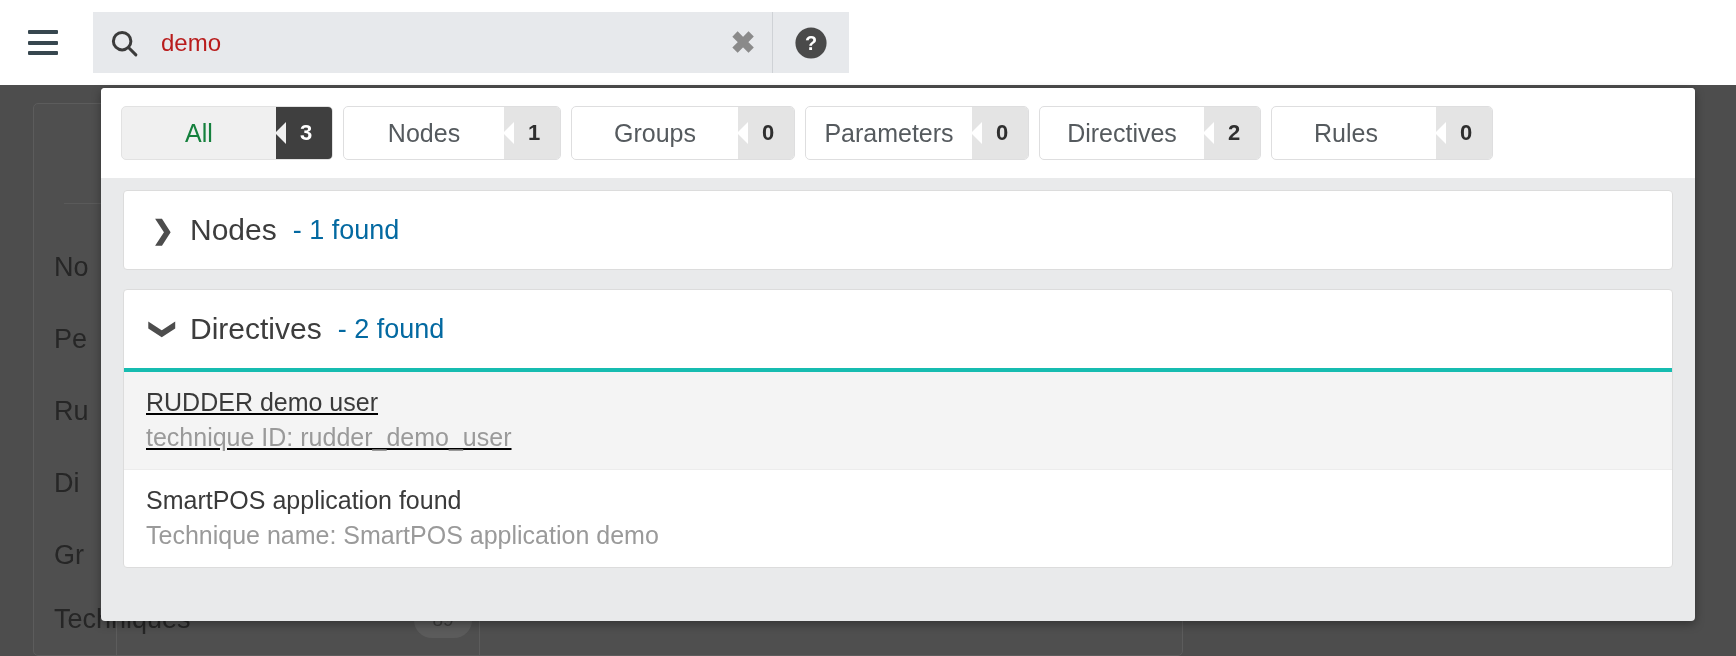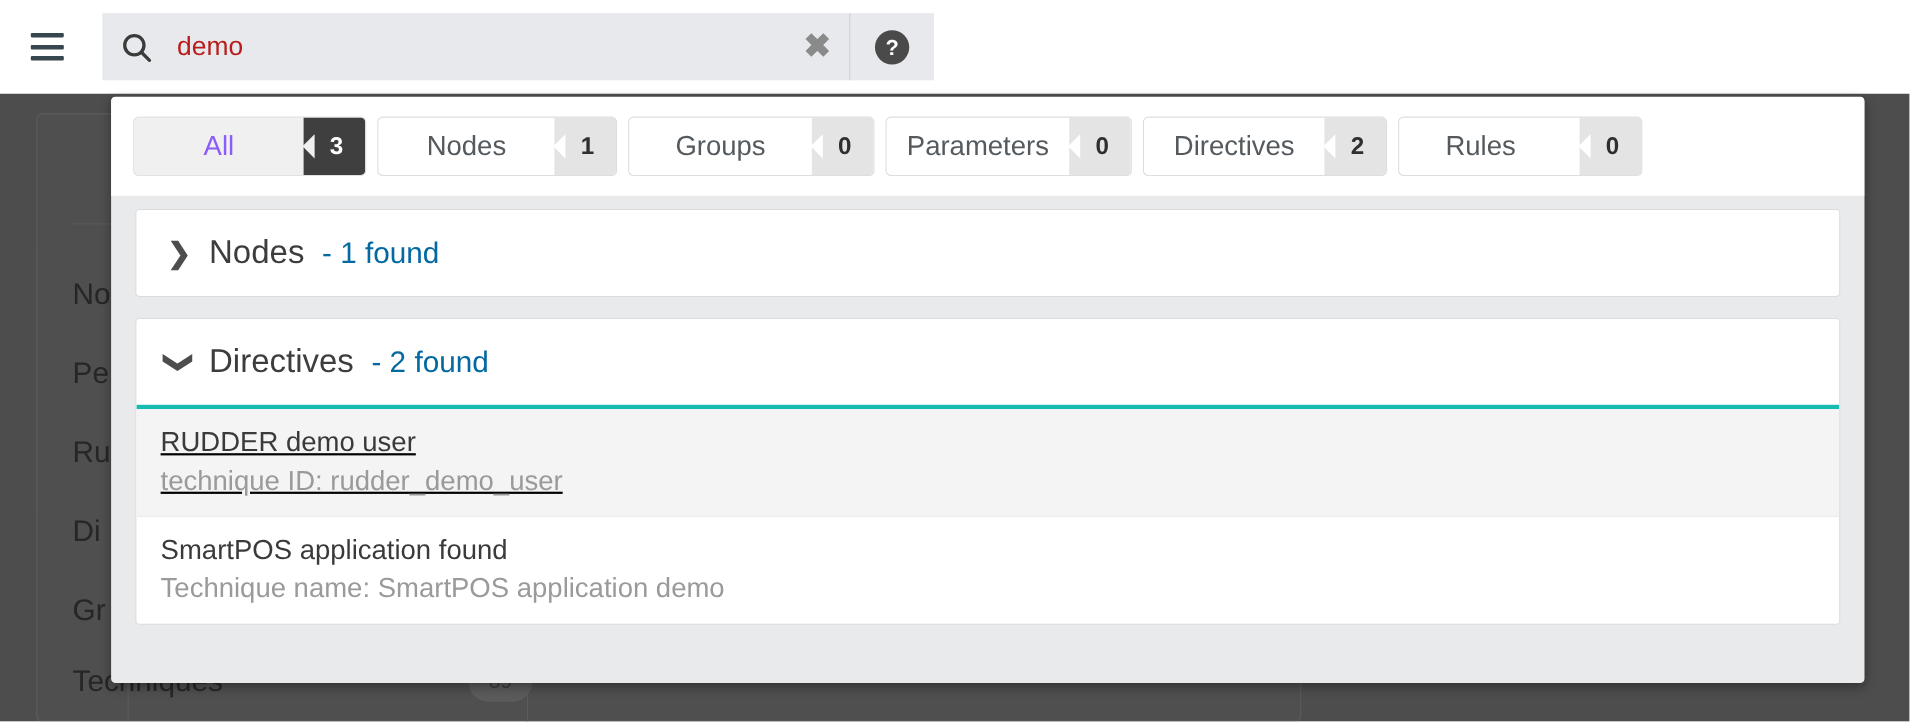--- a/index.html
+++ b/index.html
@@ -30,21 +30,21 @@
     position: absolute; left: 0; top: 27px;
     width: 100%; text-align: center;
     font-size: 33px; color: #2c2c2c;
     letter-spacing: .2px;
   }
   .bg-divider {
     position: absolute; left: 30px; top: 99px;
     width: 1090px; height: 1px; background: #5a5a5a;
   }
   .bg-row {
-    position: absolute; left: 32px;
+    position: absolute; left: 20px;
     font-size: 27px; color: #262626;
     white-space: nowrap;
   }
   .bg-row .bg-badge {
     position: absolute; left: 360px; top: 50%;
     transform: translateY(-50%);
     width: 58px; height: 36px; border-radius: 18px;
     background: #5b5b5b;
     color: #3a3a3a; font-size: 19px;
     display: flex; align-items: center; justify-content: center;
@@ -135,21 +135,21 @@
     display: flex; align-items: center;
     overflow: hidden;
     cursor: pointer;
   }
   .tab.active { background: #f0f0f0; border-color: #e2e2e2; }
   .tab-label {
     flex: 1; text-align: center;
     font-size: 25px; color: #555a5e;
     padding: 0 18px; white-space: nowrap;
   }
-  .tab.active .tab-label { color: #8b5cf6; }
+  .tab.active .tab-label { color: #15803d; }
   .tab-badge {
     position: relative;
     min-width: 56px; height: 54px;
     background: #e4e4e4;
     color: #2f2f2f;
     font-size: 22px; font-weight: bold;
     display: flex; align-items: center; justify-content: center;
     padding: 0 14px 0 18px;
   }
   .tab.active .tab-badge { background: #3f3f3f; color: #ffffff; }

